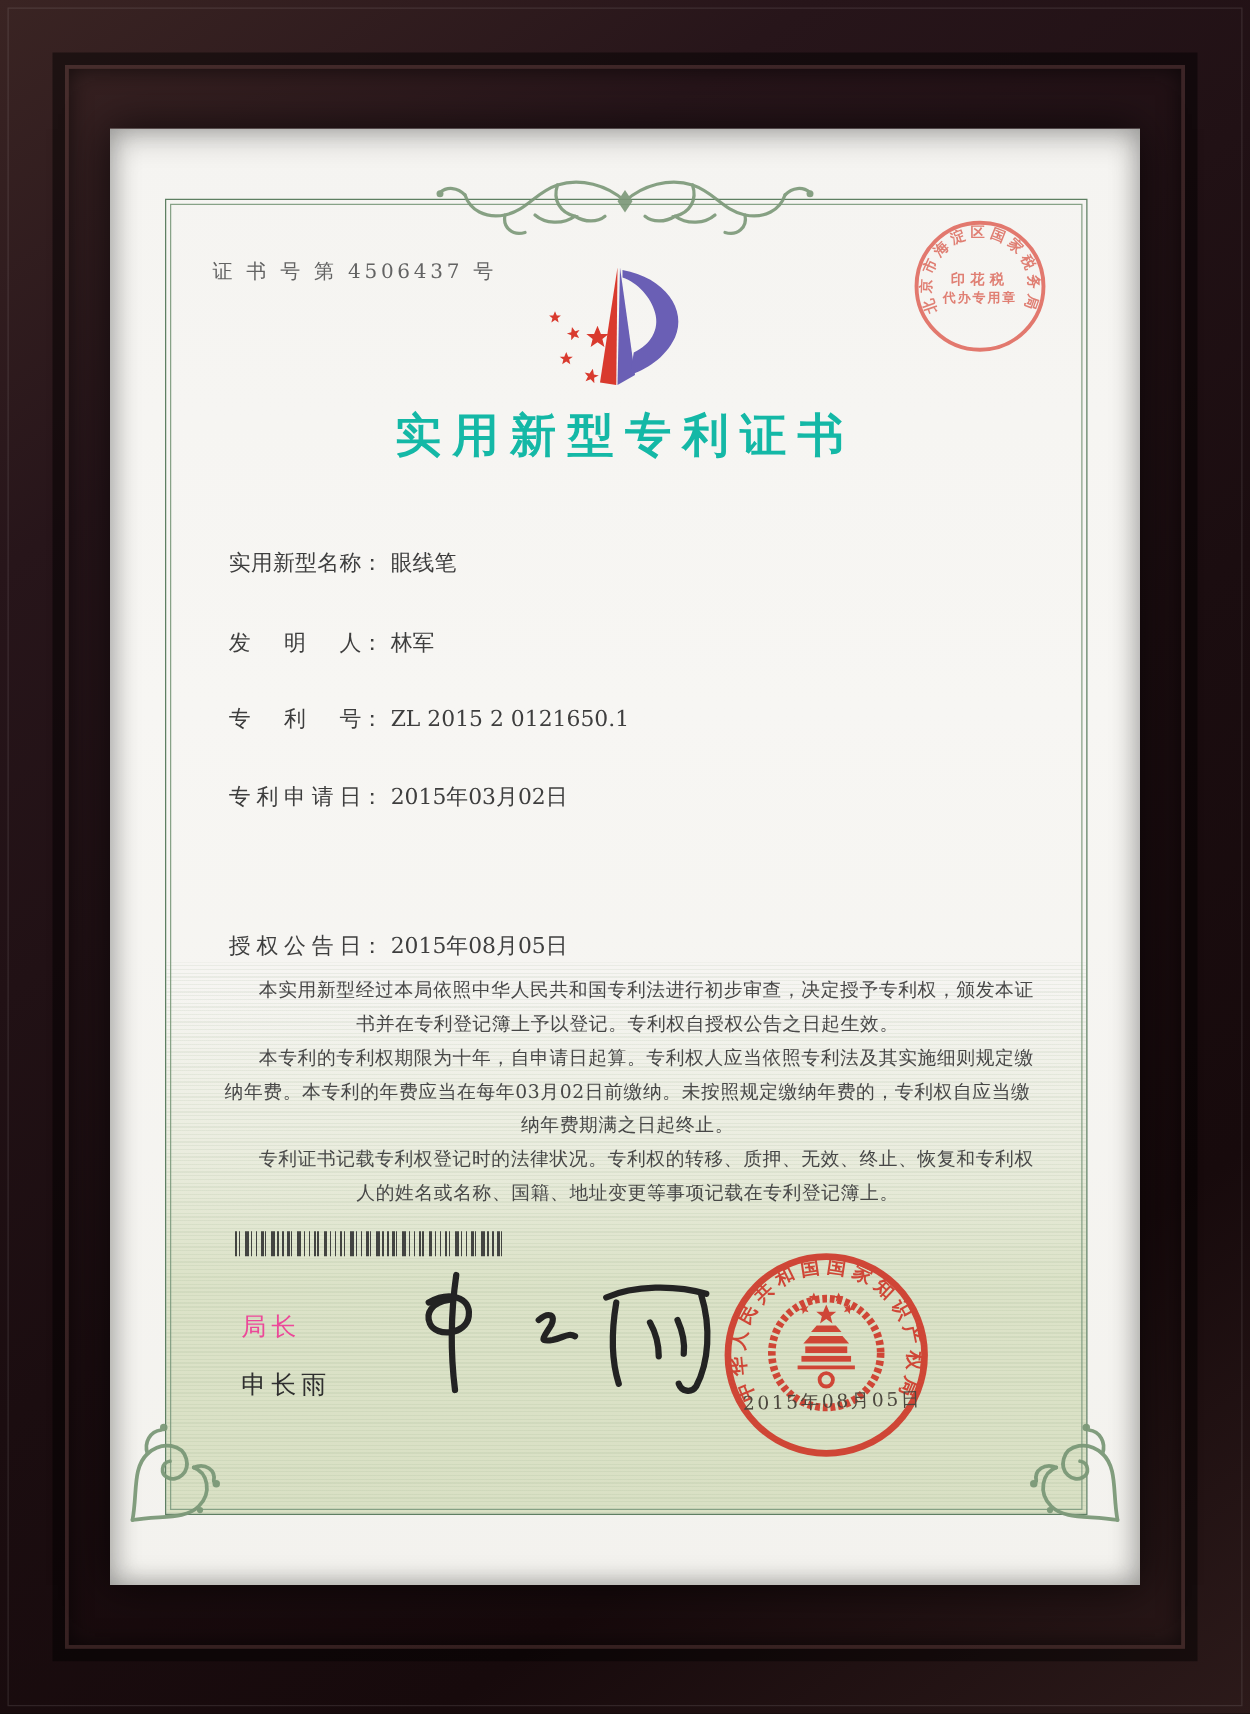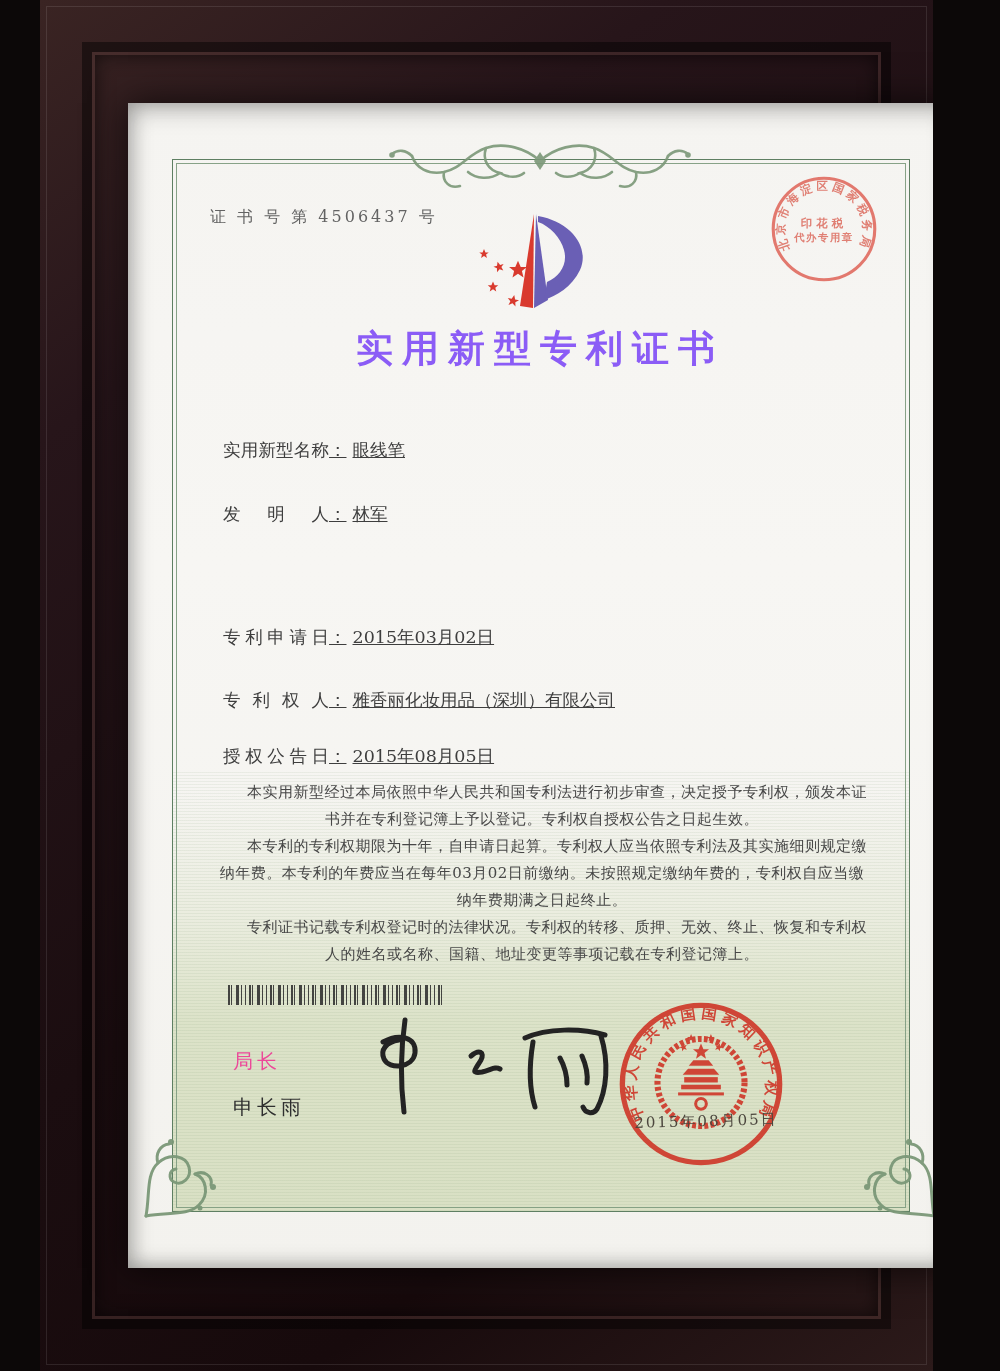--- a/index.html
+++ b/index.html
@@ -1,17 +1,17 @@
 <!DOCTYPE html>
 <html><head>
 <meta charset="utf-8">
 <style>
   html,body{margin:0;padding:0;background:#0c0808;}
-  .scene{position:relative;width:893px;height:1371px;overflow:hidden;
-         font-family:"DejaVu Serif","Liberation Serif",serif;margin-left:40px;}
+  .scene{position:relative;width:1000px;height:1371px;overflow:hidden;
+         font-family:"DejaVu Serif","Liberation Serif",serif;}
   
   .frame{position:absolute;inset:0;
     background:linear-gradient(145deg,#3a2423 0%,#27151a 22%,#1b0d10 55%,#170a0c 78%,#2c1a1a 100%);}
   .frame::before{content:"";position:absolute;inset:6px;
     border:1px solid rgba(255,255,255,0.10);}
   .frame::after{content:"";position:absolute;inset:52px;
     border:3px solid rgba(90,60,58,0.45);
     box-shadow:0 0 0 10px rgba(0,0,0,0.45), inset 0 0 18px rgba(0,0,0,0.6);}
   
   .paper{position:absolute;left:88px;top:103px;width:824px;height:1165px;
@@ -24,22 +24,22 @@
     border:1px solid #5e7f62;outline:1px solid #87a287;outline-offset:-5px;
     background:linear-gradient(180deg,rgba(222,228,202,0) 0%,rgba(222,228,202,0) 60%,
                rgba(222,228,202,0.45) 72%,rgba(218,225,197,0.92) 82%,#d9e0c4 100%);}
   .green-rect::after{content:"";position:absolute;left:0;right:0;top:58%;bottom:0;
     background:repeating-linear-gradient(0deg,rgba(120,150,110,0.10) 0 1px,rgba(0,0,0,0) 1px 3px);}
   .orn{position:absolute;}
   
   .cert-no{position:absolute;left:170px;top:207px;font-size:16px;letter-spacing:3px;color:#636363;}
   .logo{position:absolute;left:432px;top:208px;}
   .title{position:absolute;left:132px;top:324px;width:736px;text-align:center;
-    font-size:37px;font-weight:600;letter-spacing:9px;color:#8b5cf6;}
-  .field{position:absolute;left:183px;font-size:17.5px;color:#3e3e3e;white-space:nowrap;text-decoration:underline;}
+    font-size:37px;font-weight:600;letter-spacing:9px;color:#14b8a6;}
+  .field{position:absolute;left:183px;font-size:17.5px;color:#3e3e3e;white-space:nowrap;}
   .flabel{display:inline-block;width:106px;text-align:justify;text-align-last:justify;}
   .fcolon{padding-right:6px;}
   .paras{position:absolute;left:176px;top:779px;width:652px;font-size:15px;
     line-height:27px;color:#474747;letter-spacing:0.5px;}
   .paras p{margin:0;text-indent:2em;text-align:center;}
   .barcode{position:absolute;left:188px;top:985px;width:215px;height:20px;opacity:0.88;
     background:repeating-linear-gradient(90deg,#2e2e2e 0 2px,transparent 2px 3px,
       #2e2e2e 3px 4px,transparent 4px 8px,#2e2e2e 8px 11px,transparent 11px 13px,
       #2e2e2e 13px 14px,transparent 14px 17px,#2e2e2e 17px 18px,transparent 18px 21px);}
   .director-title{position:absolute;left:193px;top:1048px;font-size:20px;letter-spacing:4px;color:#ec4899;}
@@ -115,25 +115,25 @@
   </svg>
 
   <div class="title">实用新型专利证书</div>
 
   <div class="field" style="top:438px">
     <span class="flabel">实用新型名称</span><span class="fcolon">：</span><span class="fvalue">眼线笔</span>
   </div>
   <div class="field" style="top:502px">
     <span class="flabel">发明人</span><span class="fcolon">：</span><span class="fvalue">林军</span>
   </div>
+  <div class="field" style="top:563px">
+    <span class="flabel">专利号</span><span class="fcolon">：</span><span class="fvalue">ZL 2015 2 0121650.1</span>
+  </div>
   <div class="field" style="top:625px">
     <span class="flabel">专利申请日</span><span class="fcolon">：</span><span class="fvalue">2015年03月02日</span>
-  </div>
-  <div class="field" style="top:688px">
-    <span class="flabel">专利权人</span><span class="fcolon">：</span><span class="fvalue">雅香丽化妆用品（深圳）有限公司</span>
   </div>
   <div class="field" style="top:744px">
     <span class="flabel">授权公告日</span><span class="fcolon">：</span><span class="fvalue">2015年08月05日</span>
   </div>
 
   <div class="paras">
     <p>本实用新型经过本局依照中华人民共和国专利法进行初步审查，决定授予专利权，颁发本证书并在专利登记簿上予以登记。专利权自授权公告之日起生效。</p>
     <p>本专利的专利权期限为十年，自申请日起算。专利权人应当依照专利法及其实施细则规定缴纳年费。本专利的年费应当在每年03月02日前缴纳。未按照规定缴纳年费的，专利权自应当缴纳年费期满之日起终止。</p>
     <p>专利证书记载专利权登记时的法律状况。专利权的转移、质押、无效、终止、恢复和专利权人的姓名或名称、国籍、地址变更等事项记载在专利登记簿上。</p>
   </div>

